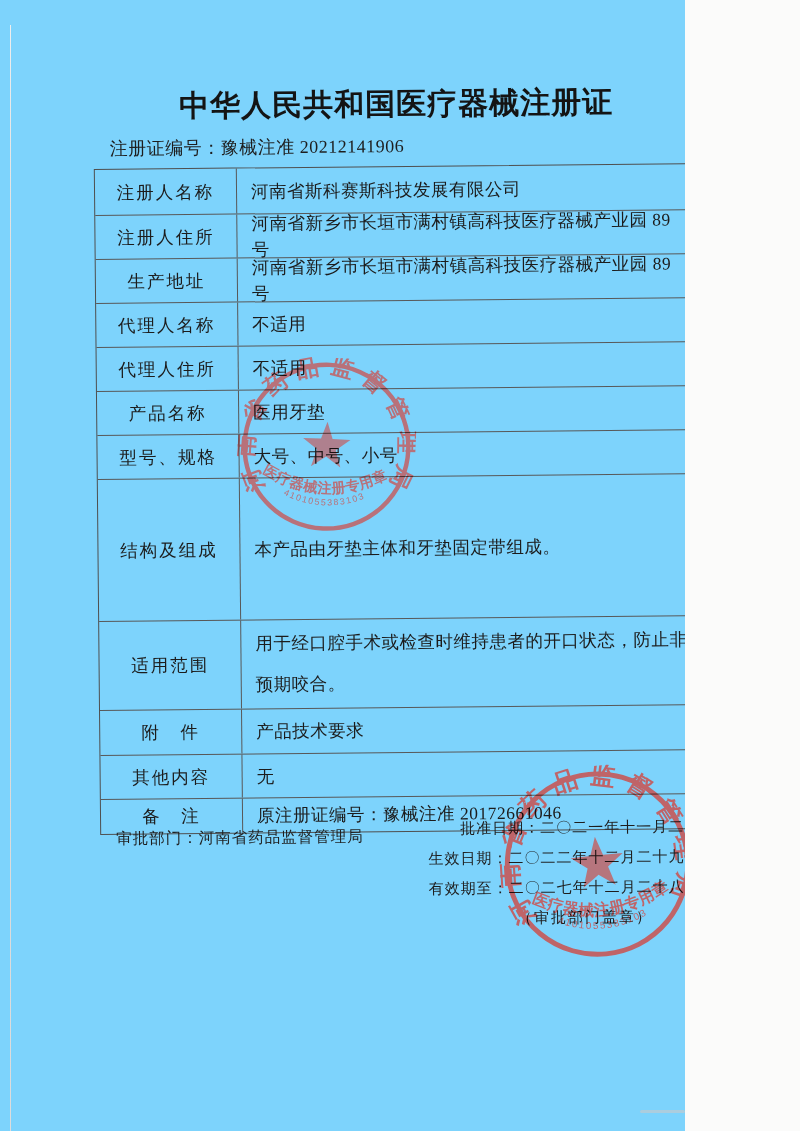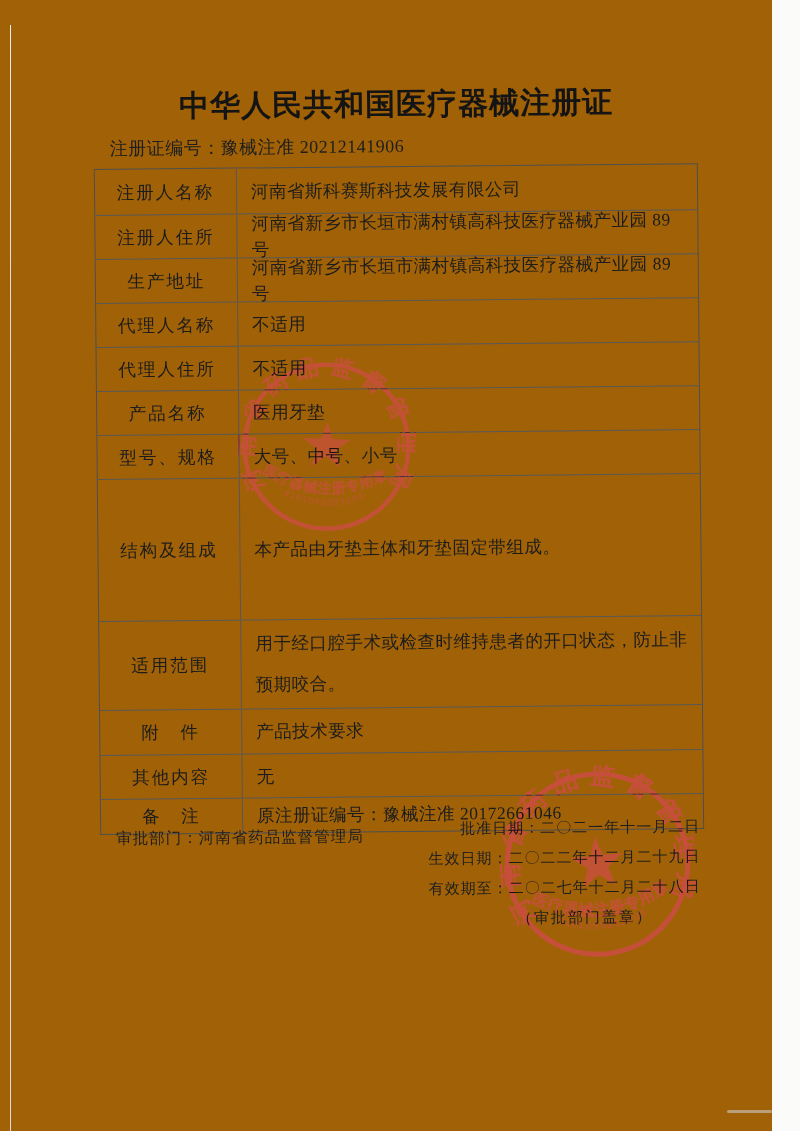--- a/index.html
+++ b/index.html
@@ -1,23 +1,22 @@
 <!DOCTYPE html>
 <html><head>
 <meta charset="utf-8">
 <style>
   html,body{margin:0;padding:0;background:#fbfbfa;}
   .page{
     position:relative;
-    width:744px;height:1131px;
-    background:#a16207;
+    width:685px;height:1131px;
+    background:#7dd3fc;
     overflow:hidden;
     font-family:"Liberation Serif", serif;
     color:#222;
-    padding-left:28px;
   }
   
   .paper-edge-left{
     position:absolute;left:10px;top:25px;width:1px;height:1106px;
     background:linear-gradient(#eee,#d9d9d9 30%,#dcdcdc);
   }
   .paper-edge-bottom{
     position:absolute;right:0px;bottom:18px;width:45px;height:3px;
     background:#c9c9c9;opacity:.6;border-radius:2px;
   }

